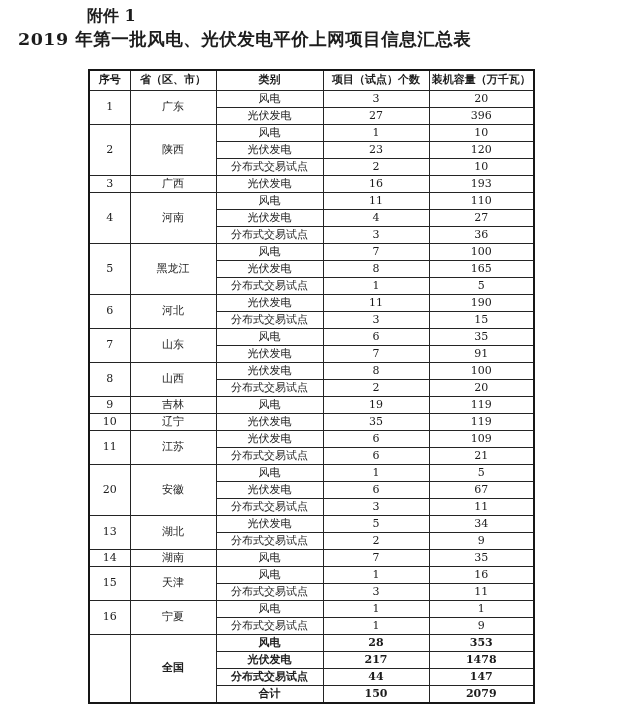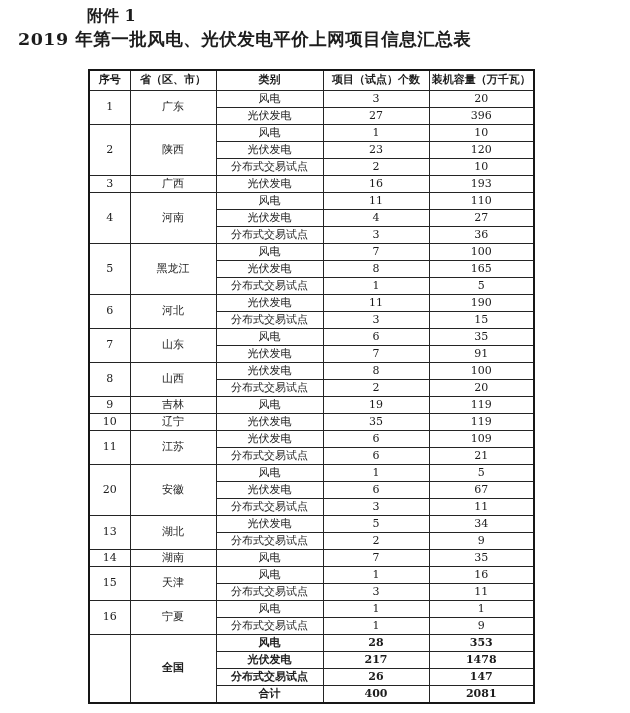--- a/index.html
+++ b/index.html
@@ -256,22 +256,22 @@
         <td>28</td>
         <td>353</td>
       </tr>
       <tr class="bold">
         <td>光伏发电</td>
         <td>217</td>
         <td>1478</td>
       </tr>
       <tr class="bold">
         <td>分布式交易试点</td>
-        <td>26</td>
+        <td>44</td>
         <td>147</td>
       </tr>
       <tr class="bold">
         <td>合计</td>
-        <td>400</td>
-        <td>2081</td>
+        <td>150</td>
+        <td>2079</td>
       </tr>
     </tbody>
 </table>
 
 </body></html>

